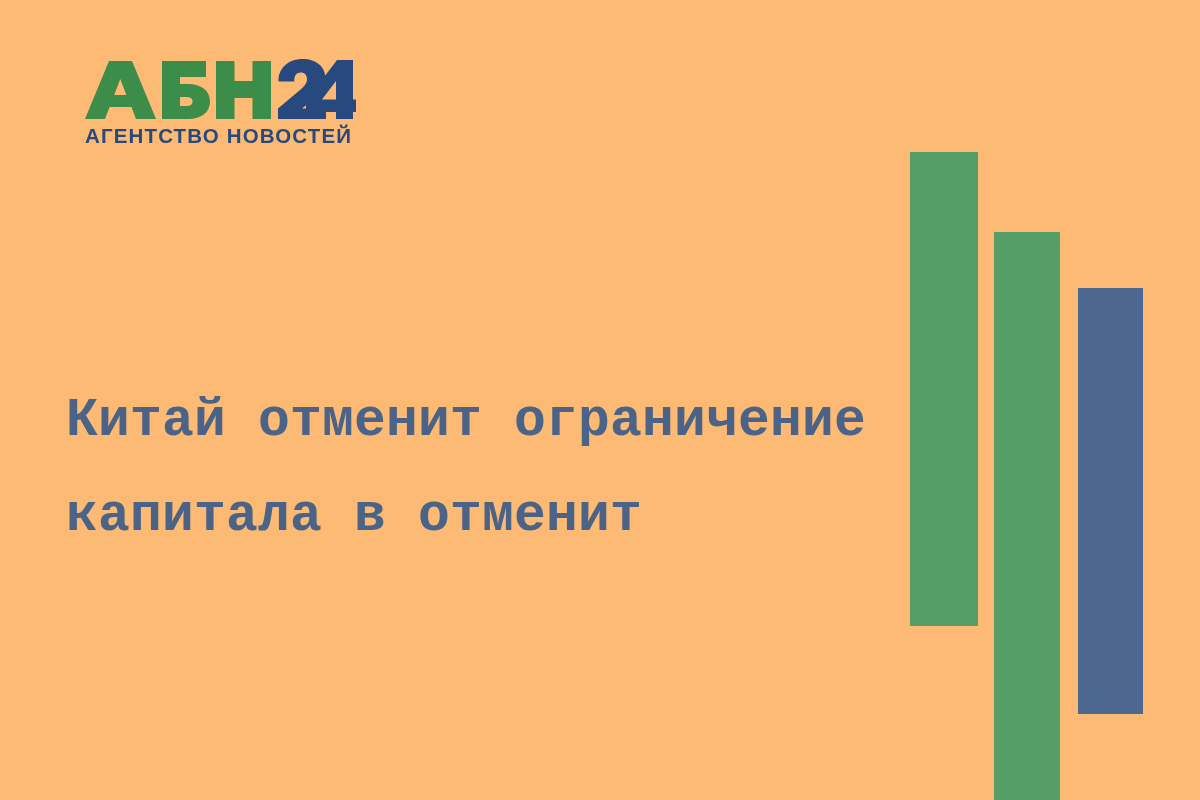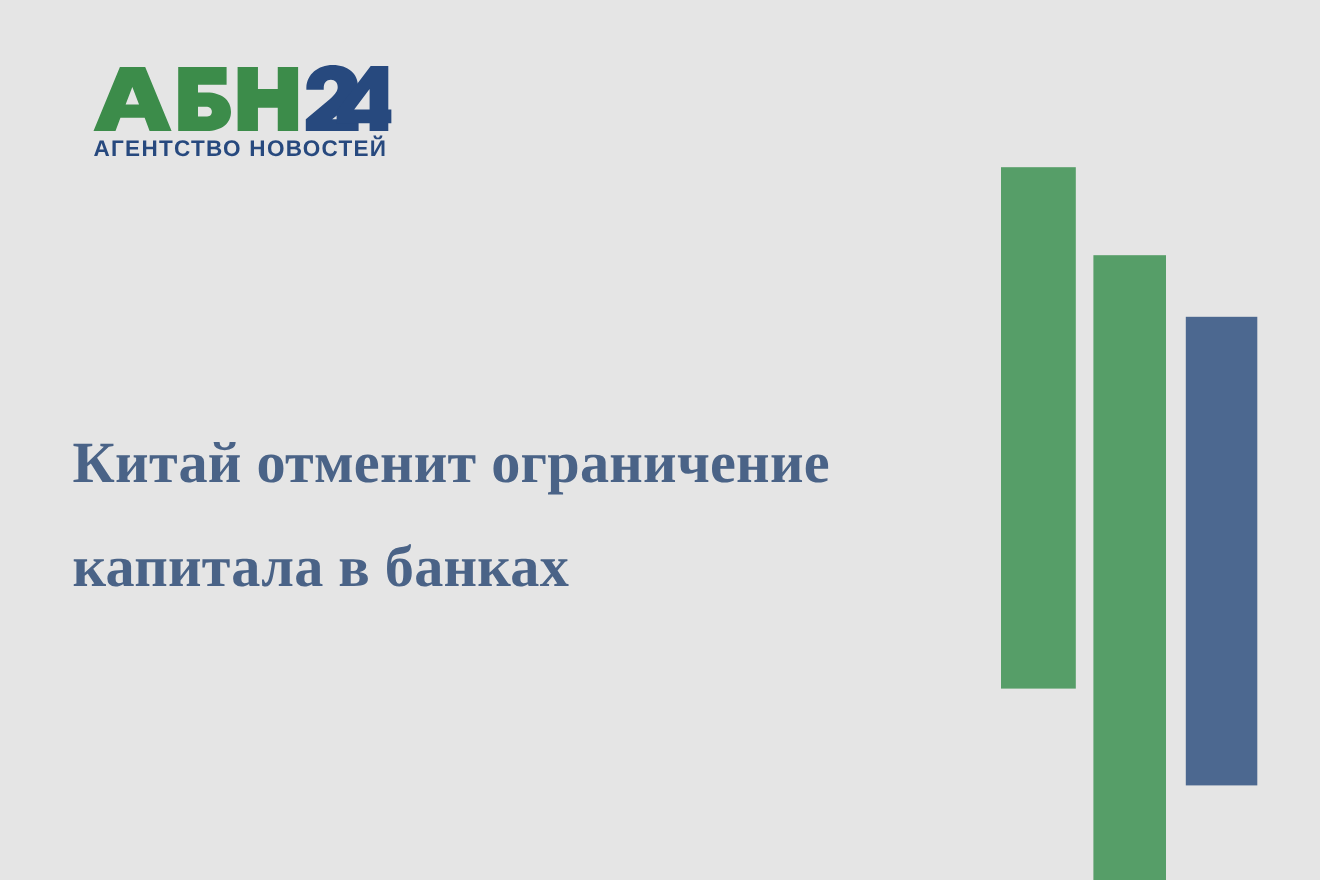--- a/index.html
+++ b/index.html
@@ -60,36 +60,36 @@
     white-space: nowrap;
     line-height: 1;
   }
 
   
   #headline {
     position: absolute;
     left: 66px;
     top: 338px;
     width: 810px;
-    font-family: Liberation Serif, serif;
+    font-family: Liberation Mono, monospace;
     font-weight: 700;
     font-size: 53px;
     line-height: 95px;
     color: #4A6387;
     letter-spacing: 0.2px;
   }
   #headline .hl-line {
     display: block;
     white-space: nowrap;
   }
 </style>
 </head>
 <body>
 
-<div id="card" style="background: #e5e5e5;">
+<div id="card" style="background: #fdba74;">
 
   <div id="bars">
     <div class="bar" id="bar-1" style="left: 910px; top: 152px; width: 68px; height: 474px; background: rgb(86, 158, 104);"></div>
     <div class="bar" id="bar-2" style="left: 994px; top: 232px; width: 66px; height: 568px; background: rgb(86, 158, 104);"></div>
     <div class="bar" id="bar-3" style="left: 1078px; top: 288px; width: 65px; height: 426px; background: rgb(76, 104, 144);"></div>
   </div>
 
   <div id="logo">
     <div id="logo-wordmark">
       <svg width="272" height="66" viewBox="0 0 272 66" xmlns="http://www.w3.org/2000/svg" aria-hidden="true">
@@ -115,16 +115,16 @@
         <path d="M269 3 L253 3 L222 44 L222 55 L252 55 L252 62 L269 62 L269 55
                  L272 55 L272 42.5 L269 42.5 Z
                  M252 42.5 L238 42.5 L252 24 Z" fill="#27497E" fill-rule="evenodd"></path>
       </svg>
     </div>
     <div id="logo-tagline" style="color: rgb(39, 73, 126);">АГЕНТСТВО НОВОСТЕЙ</div>
   </div>
 
   <h1 id="headline" style="color: rgb(74, 99, 135);">
     <span class="hl-line">Китай отменит ограничение</span>
-    <span class="hl-line">капитала в банках</span>
+    <span class="hl-line">капитала в отменит</span>
   </h1>
 
 </div>
 
 </body></html>

